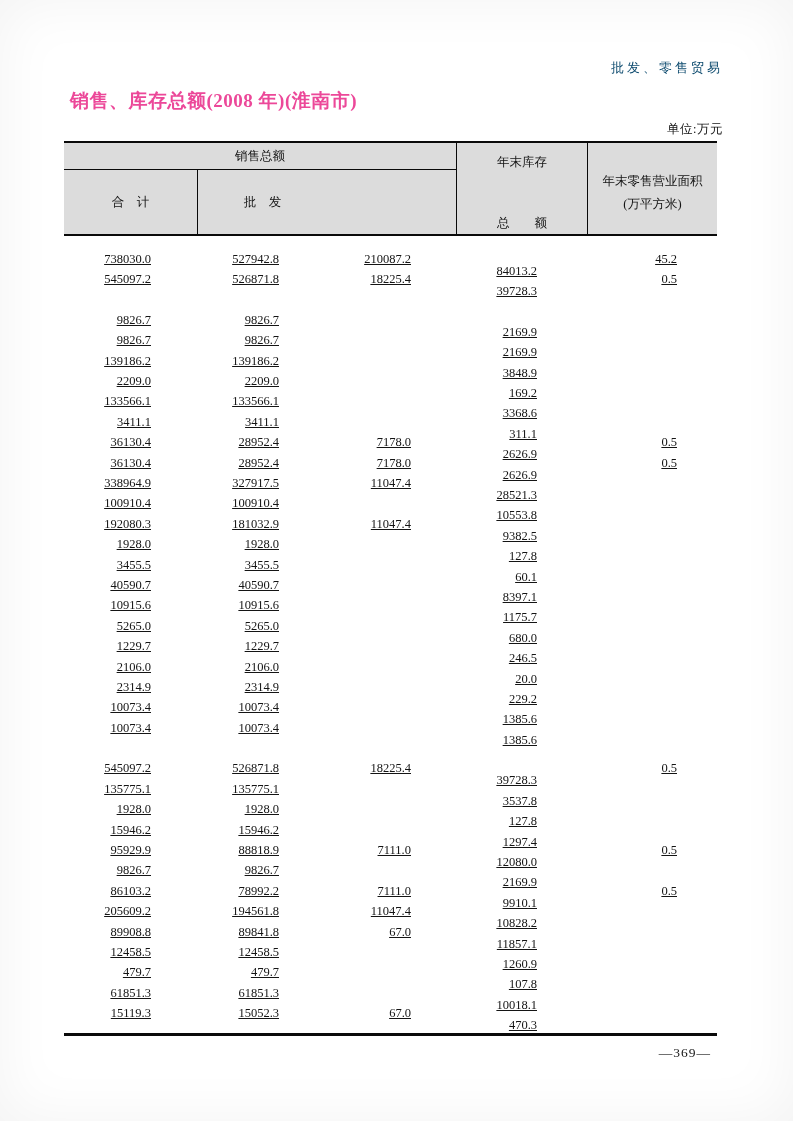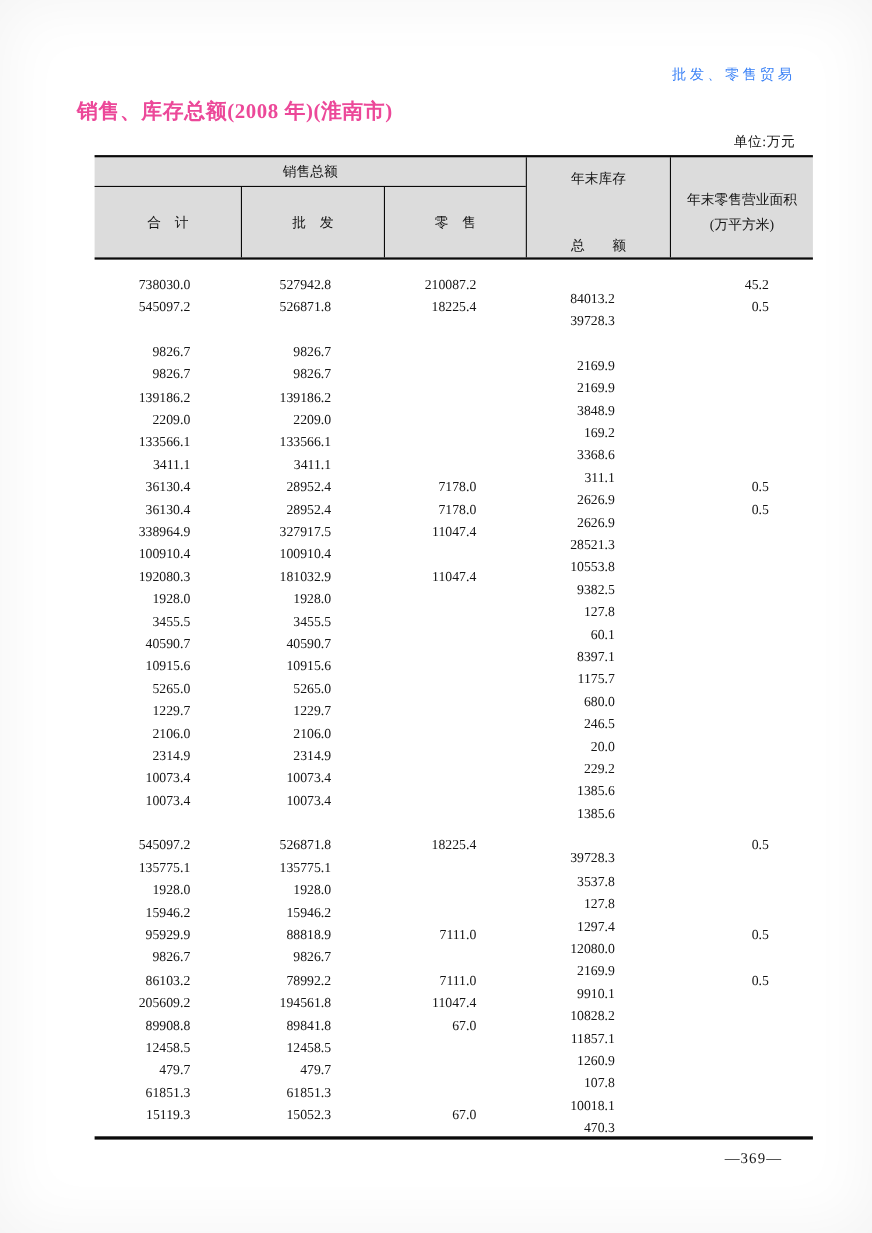--- a/index.html
+++ b/index.html
@@ -11,33 +11,33 @@
     color:var(--ink);
     position:relative;
     overflow:hidden;
   }
   .sheet {
     position:absolute; inset:0;
     box-shadow: inset 0 0 60px rgba(0,0,0,0.05);
   }
   .category-header {
     position:absolute; top:59px; right:70px;
-    font-size:13px; letter-spacing:3px; color:#3b82f6;
+    font-size:13px; letter-spacing:3px; color:#0c4a6e;
   }
   .doc-title {
     position:absolute; top:88px; left:70px;
     font-size:19px; font-weight:600; letter-spacing:0.5px; color:#ec4899;
   }
   .unit-label {
     position:absolute; top:121px; right:70px;
     font-size:12.5px; letter-spacing:0.5px;
   }
   
   .stat-table {
-    position:absolute; left:86px; top:141px; width:653px;
+    position:absolute; left:64px; top:141px; width:653px;text-decoration:underline;
   }
   .thead {
     position:relative; width:653px; height:95px;
     background:var(--header-bg);
     border-top:2px solid var(--border);
     border-bottom:2px solid var(--border);
     font-size:12.5px;
   }
   .hcell { position:absolute; display:flex; align-items:center; justify-content:center; text-align:center; }
   .h-group   { left:0;   top:0;    width:392px; height:27px; border-bottom:1px solid var(--border); }
@@ -73,21 +73,20 @@
 
   <div class="doc-title">销售、库存总额(2008 年)(淮南市)</div>
 
   <div class="unit-label">单位:万元</div>
 
   <div class="stat-table">
     <div class="thead">
       <div class="hcell h-group">销售总额</div>
       <div class="hcell h-total">合　计</div>
       <div class="hcell h-wholesale">批　发</div>
-      <div class="hcell h-retail">零　售</div>
       <div class="hcell h-inventory">
         <span>年末库存</span>
         <span>总　　额</span>
       </div>
       <div class="hcell h-area">
         <span>年末零售营业面积</span>
         <span>(万平方米)</span>
       </div>
     </div>
     <div class="tbody">

